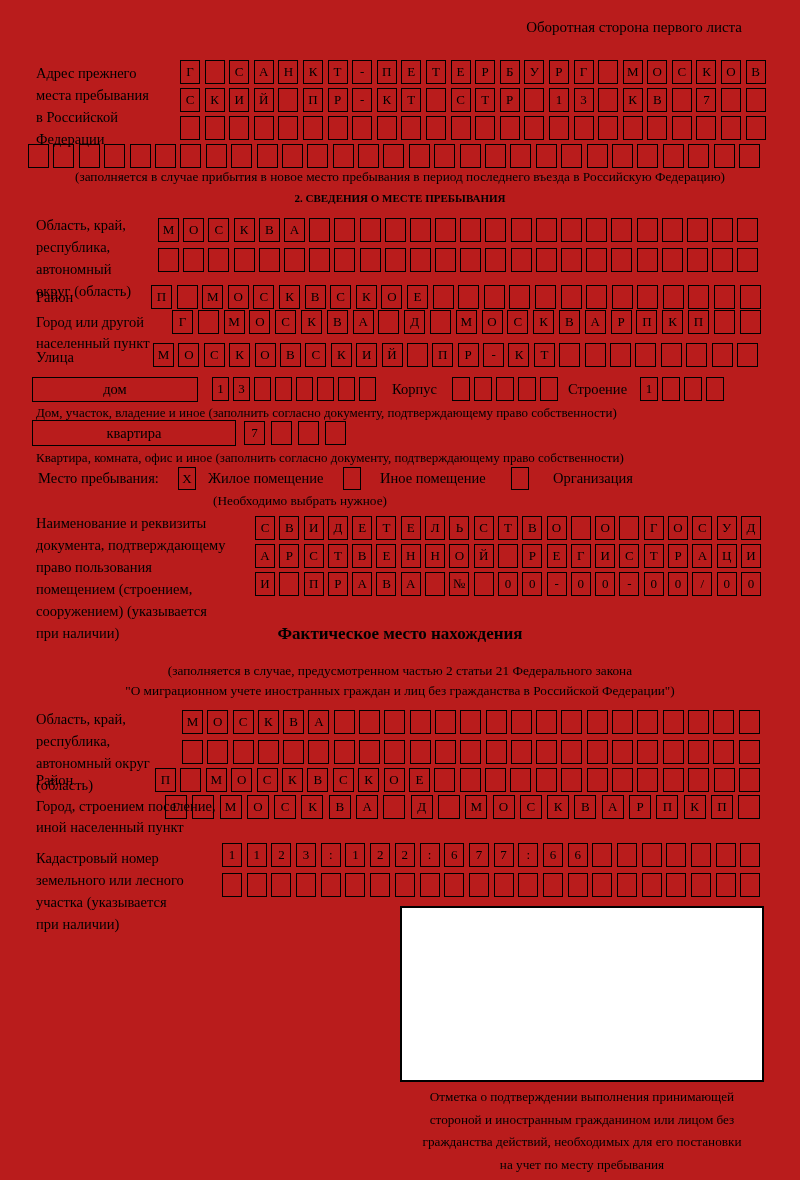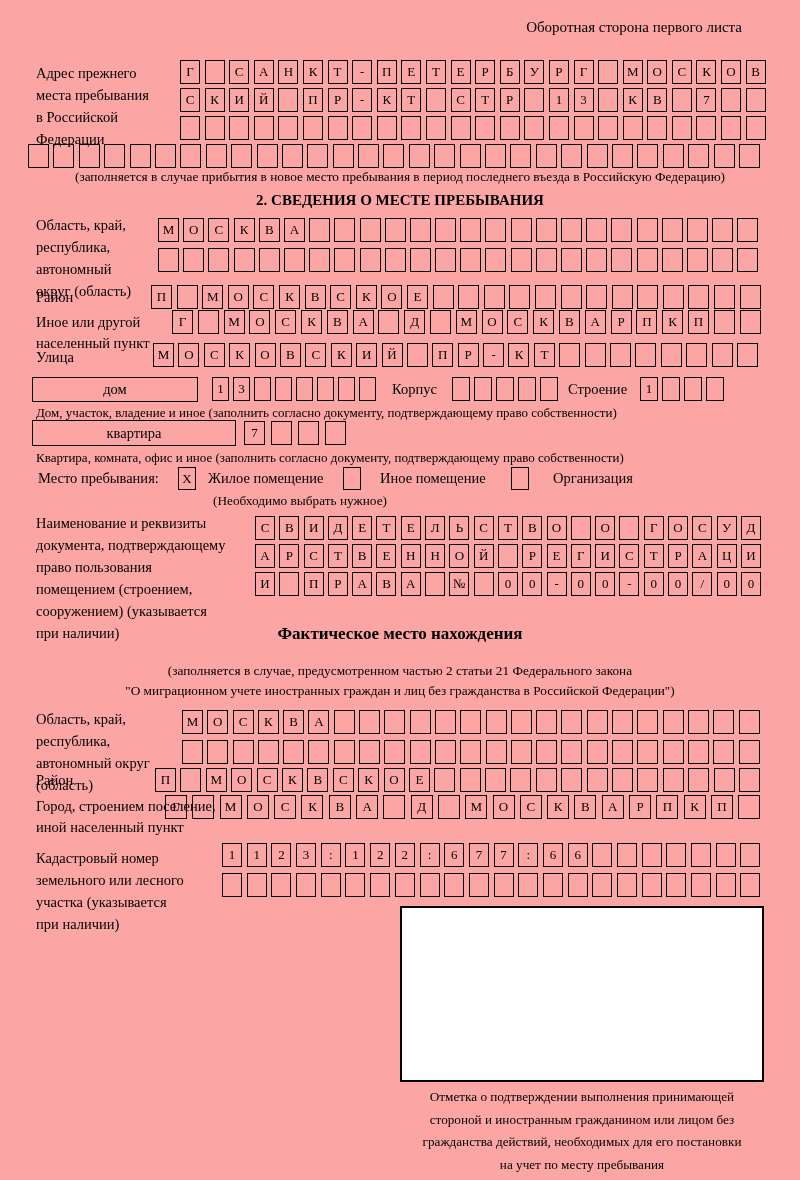--- a/index.html
+++ b/index.html
@@ -1,24 +1,24 @@
 <!DOCTYPE html>
 <html><head>
 <meta charset="utf-8">
 <style>
   html,body{margin:0;padding:0;background:#fff;}
-  .page{position:relative;width:800px;height:1180px;background:#fca5a5;
+  .page{position:relative;width:800px;height:1180px;background:#b91c1c;
         font-family:"Liberation Serif","DejaVu Serif",serif;color:#000;overflow:hidden;}
   .abs{position:absolute;}
   .lbl{position:absolute;font-size:14.5px;line-height:22px;}
   .lbl .ln{display:block;white-space:nowrap;}
   .lbl2{line-height:21px;}
   .note{position:absolute;font-size:13px;white-space:nowrap;}
   .ctr{position:absolute;left:0;width:800px;text-align:center;}
-  .ttl{font-size:15px;font-weight:bold;}
+  .ttl{font-size:11px;font-weight:bold;}
   .row{position:absolute;display:flex;gap:var(--g,4.5px);}
   .row .cell{width:var(--cw,21px);height:24px;border:1.6px solid #000;box-sizing:border-box;
              display:flex;align-items:center;justify-content:center;
              font-size:13px;font-family:"Liberation Serif",serif;}
   .wbox{position:absolute;border:1.6px solid #000;box-sizing:border-box;
         display:flex;align-items:center;justify-content:center;font-size:14.5px;}
   .cb{position:absolute;width:18px;height:23px;border:1.6px solid #000;box-sizing:border-box;
       display:flex;align-items:center;justify-content:center;font-size:13px;}
   .inl{position:absolute;font-size:14.5px;white-space:nowrap;}
   .stamp{position:absolute;border:2px solid #000;box-sizing:border-box;background:#fff;}
@@ -232,21 +232,21 @@
       <span class="cell"></span>
       <span class="cell"></span>
       <span class="cell"></span>
       <span class="cell"></span>
       <span class="cell"></span>
       <span class="cell"></span>
       <span class="cell"></span>
     </div>
 
   <div class="lbl lbl2" style="left:36px;top:312px;">
-    <span class="ln">Иное или другой</span>
+    <span class="ln">Город или другой</span>
     <span class="ln">населенный пункт</span>
   </div>
   <div class="row" style="left:172px;top:310px;--cw:21px;--g:4.8px;">
       <span class="cell">Г</span>
       <span class="cell"></span>
       <span class="cell">М</span>
       <span class="cell">О</span>
       <span class="cell">С</span>
       <span class="cell">К</span>
       <span class="cell">В</span>

